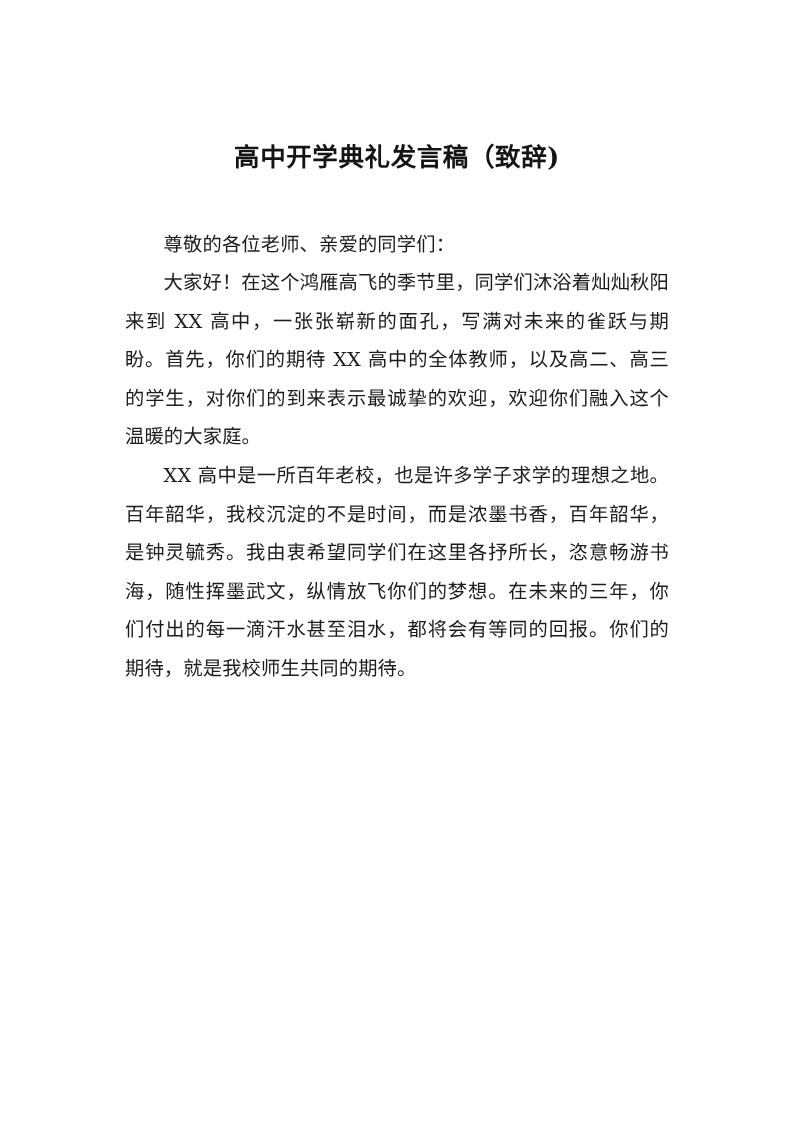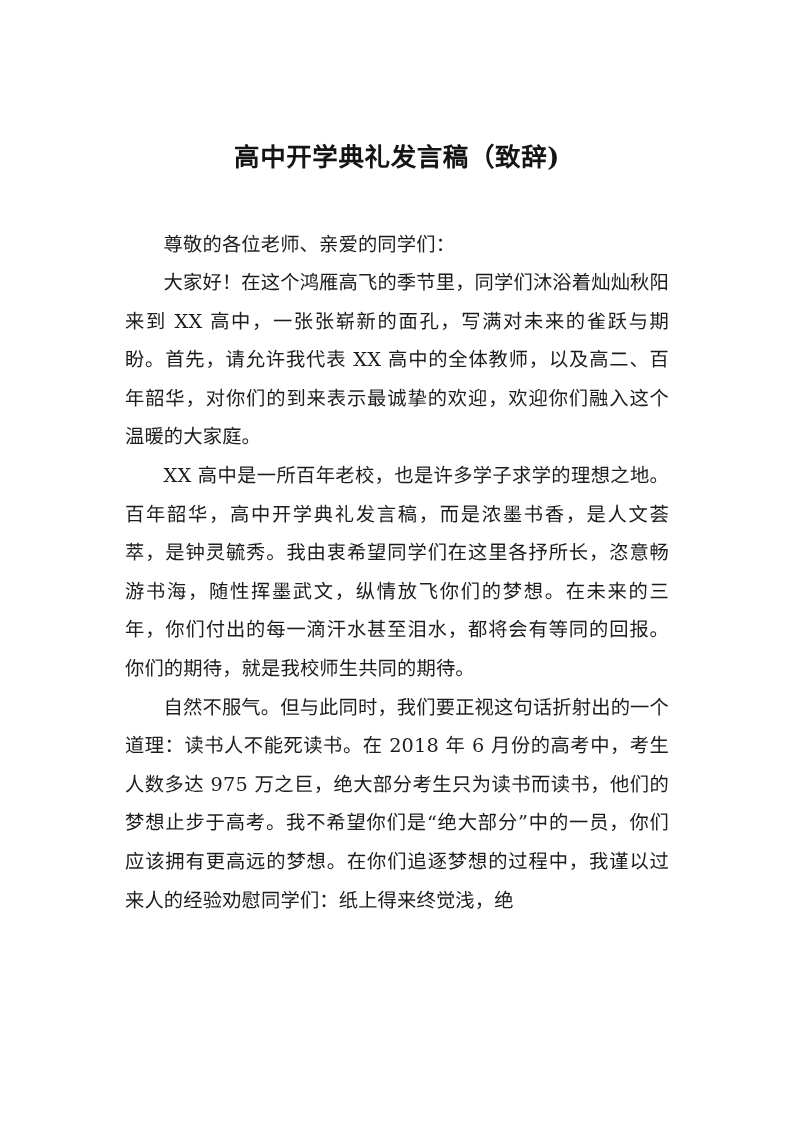--- a/index.html
+++ b/index.html
@@ -70,20 +70,19 @@
 <body>
 
 <div class="page">
 
   <div class="doc-body">
 
     <h1 class="doc-title">高中开学典礼发言稿（致辞)</h1>
 
     <div class="paragraphs">
       <p class="para">尊敬的各位老师、亲爱的同学们：</p>
-      <p class="para">大家好！在这个鸿雁高飞的季节里，同学们沐浴着灿灿秋阳来到 XX 高中，一张张崭新的面孔，写满对未来的雀跃与期盼。首先，请允许我代表 XX 高中的全体教师，以及高二、百年韶华，对你们的到来表示最诚挚的欢迎，欢迎你们融入这个温暖的大家庭。</p>
-      <p class="para">XX 高中是一所百年老校，也是许多学子求学的理想之地。百年韶华，高中开学典礼发言稿，而是浓墨书香，是人文荟萃，是钟灵毓秀。我由衷希望同学们在这里各抒所长，恣意畅游书海，随性挥墨武文，纵情放飞你们的梦想。在未来的三年，你们付出的每一滴汗水甚至泪水，都将会有等同的回报。你们的期待，就是我校师生共同的期待。</p>
-      <p class="para">自然不服气。但与此同时，我们要正视这句话折射出的一个道理：读书人不能死读书。在 2018 年 6 月份的高考中，考生人数多达 975 万之巨，绝大部分考生只为读书而读书，他们的梦想止步于高考。我不希望你们是“绝大部分”中的一员，你们应该拥有更高远的梦想。在你们追逐梦想的过程中，我谨以过来人的经验劝慰同学们：纸上得来终觉浅，绝</p>
+      <p class="para">大家好！在这个鸿雁高飞的季节里，同学们沐浴着灿灿秋阳来到 XX 高中，一张张崭新的面孔，写满对未来的雀跃与期盼。首先，你们的期待 XX 高中的全体教师，以及高二、高三的学生，对你们的到来表示最诚挚的欢迎，欢迎你们融入这个温暖的大家庭。</p>
+      <p class="para">XX 高中是一所百年老校，也是许多学子求学的理想之地。百年韶华，我校沉淀的不是时间，而是浓墨书香，百年韶华，是钟灵毓秀。我由衷希望同学们在这里各抒所长，恣意畅游书海，随性挥墨武文，纵情放飞你们的梦想。在未来的三年，你们付出的每一滴汗水甚至泪水，都将会有等同的回报。你们的期待，就是我校师生共同的期待。</p>
     </div>
 
   </div>
 
 </div>
 
 </body></html>

